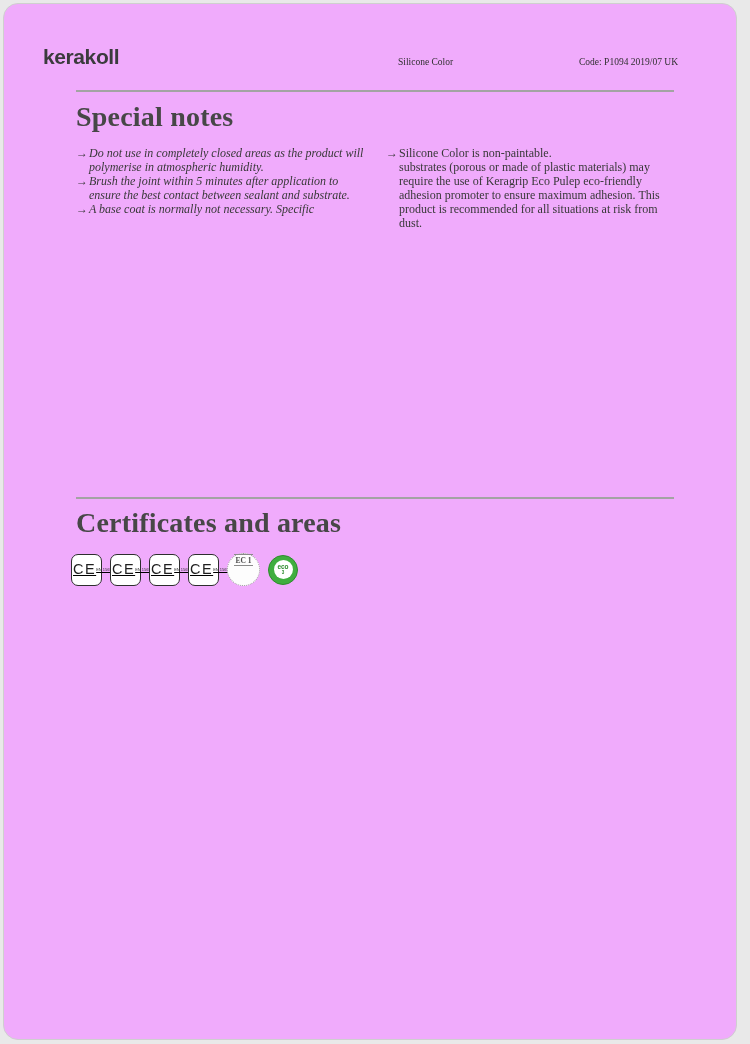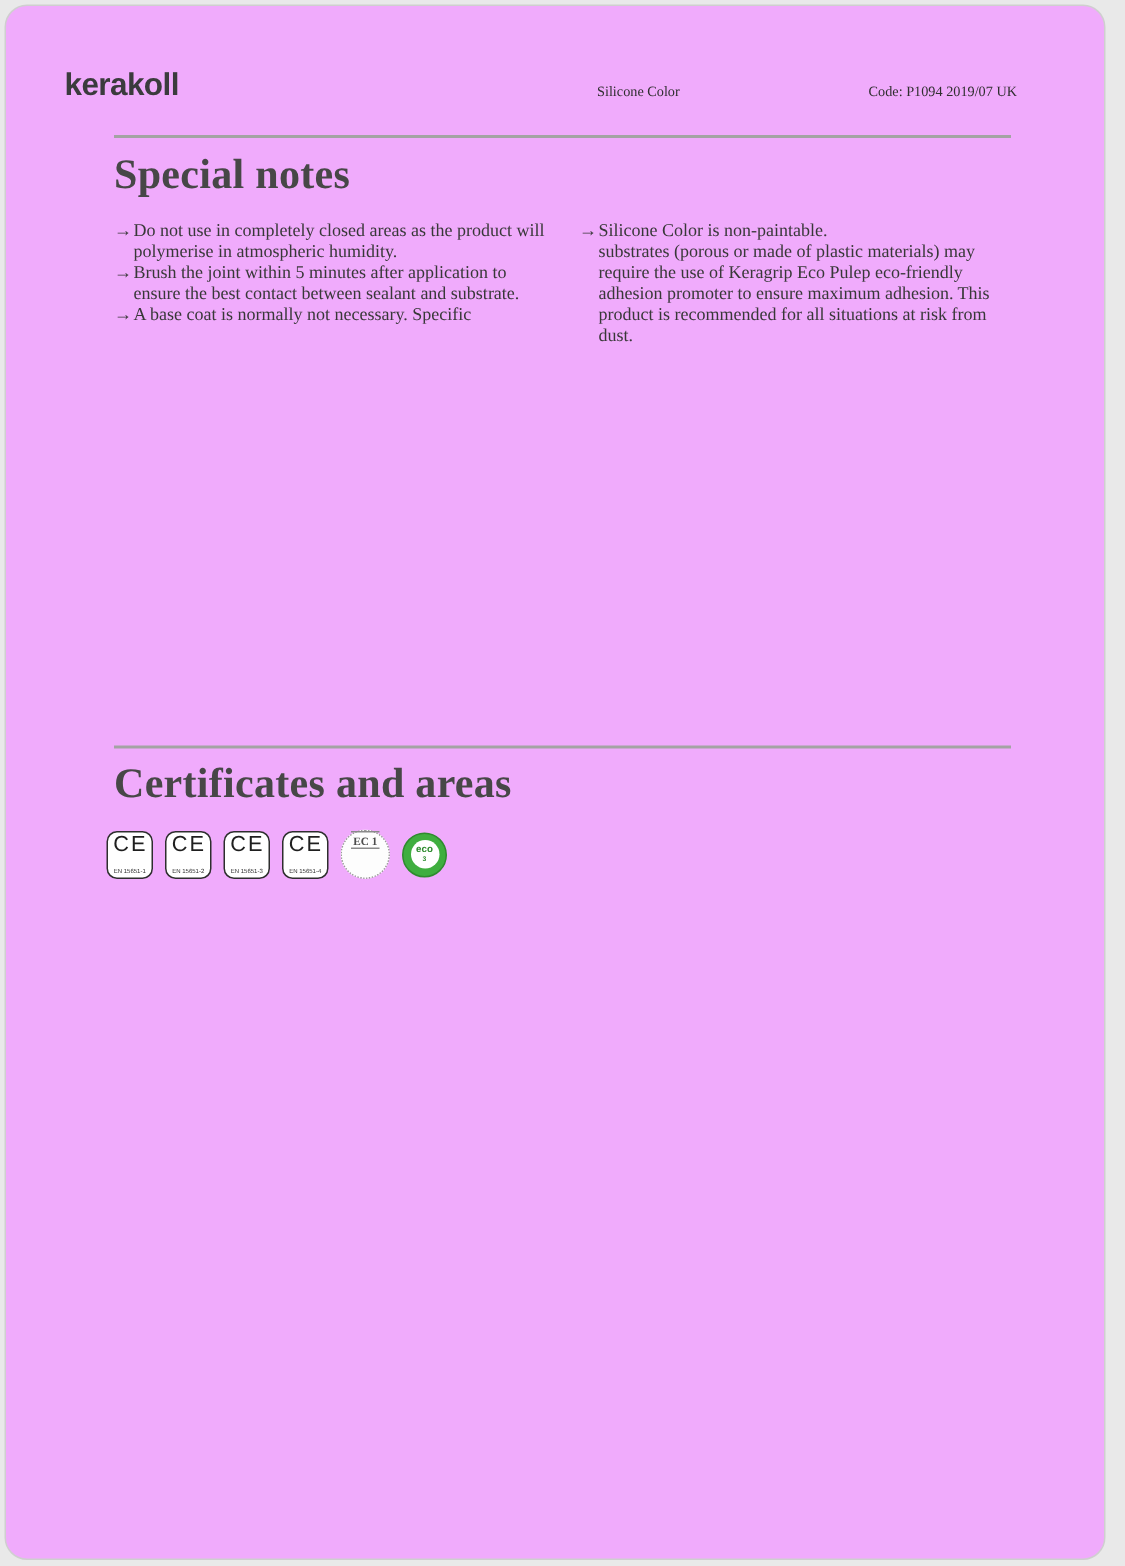--- a/index.html
+++ b/index.html
@@ -62,21 +62,21 @@
   .title-2 { top: 503px; }
 
   
   .notes-col {
     top: 142px;
     width: 294px;
     font-size: 12px;
     line-height: 14px;
     color: #383838;
   }
-  .notes-col.left { left: 72px; }
+  .notes-col.left { left: 72px; font-style: italic; }
   .notes-col.right { left: 382px; }
   .note {
     padding-left: 13px;
     text-indent: -13px;
   }
   .note.cont { text-indent: 0; }
   .note .arrow {
     display: inline-block;
     width: 13px;
     text-indent: 0;
@@ -89,24 +89,25 @@
     display: flex;
     align-items: center;
     gap: 8px;
   }
   .ce-box {
     width: 31px; height: 32px;
     border: 1.5px solid #2e2e2e;
     border-radius: 7px;
     background: #fff;
     display: flex;
-    flex-direction: column;
+    flex-direction: row;
     align-items: center;
     justify-content: space-between;
     padding: 1px 0 1.5px 0;
+    text-decoration: underline;
   }
   .ce-glyph {
     font-family: "Liberation Sans", sans-serif;
     font-size: 14.5px;
     line-height: 15px;
     letter-spacing: 1.5px;
     color: #1f1f1f;
     padding-left: 1px;
   }
   .ce-standard {

